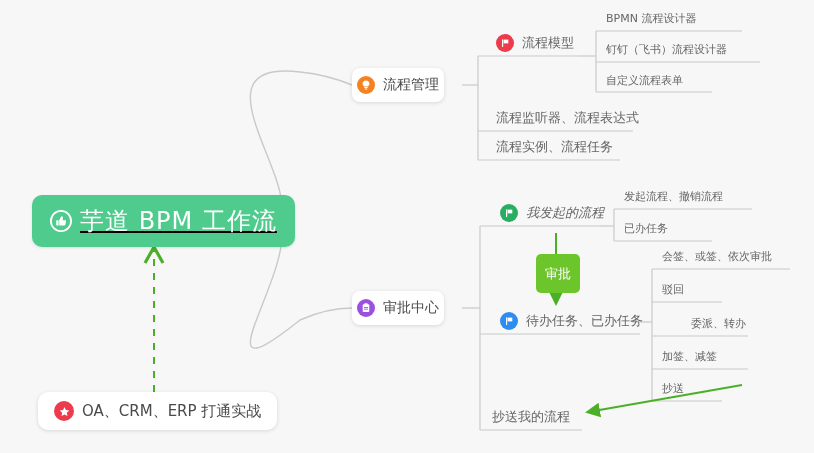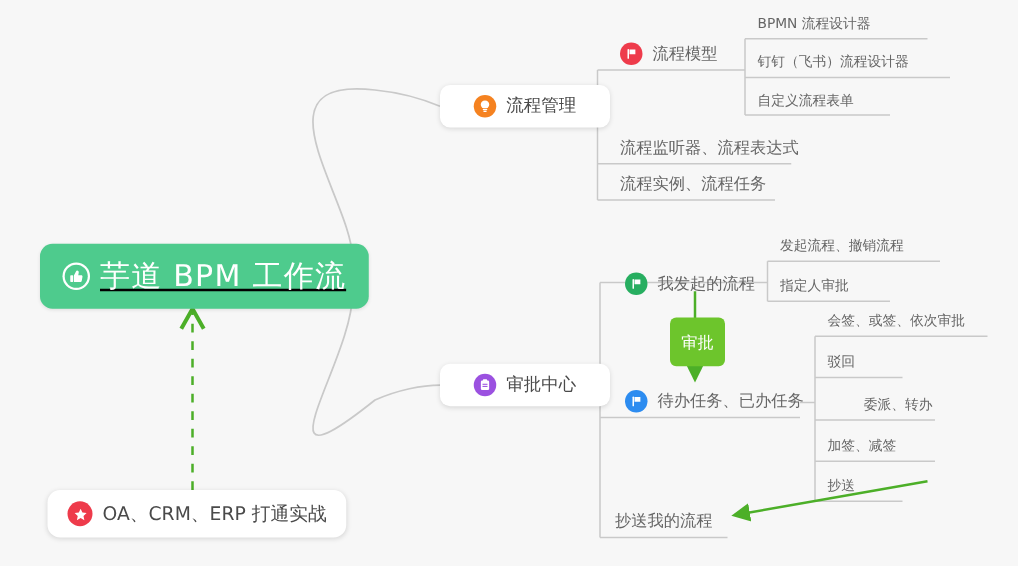--- a/index.html
+++ b/index.html
@@ -43,21 +43,21 @@
   .root .label {
     color: #ffffff;
     font-size: 24px;
     letter-spacing: 1px;
   }
 
   
   .branch {
     background: #ffffff;
     border-radius: 8px;
-    padding: 0 27px;
+    padding: 0 5px;
     height: 34px;
     box-shadow: 0 1px 4px rgba(0,0,0,0.13);
   }
   .branch .label {
     color: #4a4a4a;
     font-size: 14px;
   }
 
   
   .topic {
@@ -248,35 +248,35 @@
       <svg width="12" height="12" viewBox="0 0 12 12">
         <rect x="2.7" y="2.3" width="6.6" height="7.6" rx="1" fill="#ffffff"></rect>
         <rect x="4.3" y="1.3" width="3.4" height="1.9" rx="0.6" fill="#ffffff"></rect>
         <rect x="4.0" y="5.0" width="4.0" height="0.85" fill="#9B51E0"></rect>
         <rect x="4.0" y="6.7" width="4.0" height="0.85" fill="#9B51E0"></rect>
       </svg>
     </span>
     <span class="label">审批中心</span>
   </div>
 
-  <div class="node topic" style="left:492px; top:214px;">
+  <div class="node topic" style="left:492px; top:200px;font-style:italic;">
     <span class="ico ico-green">
       <svg width="12" height="12" viewBox="0 0 12 12">
         <rect x="3.0" y="2.2" width="1.2" height="7.8" rx="0.5" fill="#ffffff"></rect>
         <path d="M4.6 2.6 L9.3 2.6 L9.3 6.4 L4.6 6.4 Z" fill="#ffffff"></path>
       </svg>
     </span>
     <span class="label">我发起的流程</span>
   </div>
 
   <div class="node leaf" style="left:616px; top:183px;">
     <span class="label">发起流程、撤销流程</span>
   </div>
   <div class="node leaf" style="left:616px; top:215px;">
-    <span class="label">指定人审批</span>
+    <span class="label">已办任务</span>
   </div>
 
   <div class="node topic" style="left:492px; top:308px;">
     <span class="ico ico-blue">
       <svg width="12" height="12" viewBox="0 0 12 12">
         <rect x="3.0" y="2.2" width="1.2" height="7.8" rx="0.5" fill="#ffffff"></rect>
         <path d="M4.6 2.6 L9.3 2.6 L9.3 6.4 L4.6 6.4 Z" fill="#ffffff"></path>
       </svg>
     </span>
     <span class="label">待办任务、已办任务</span>

